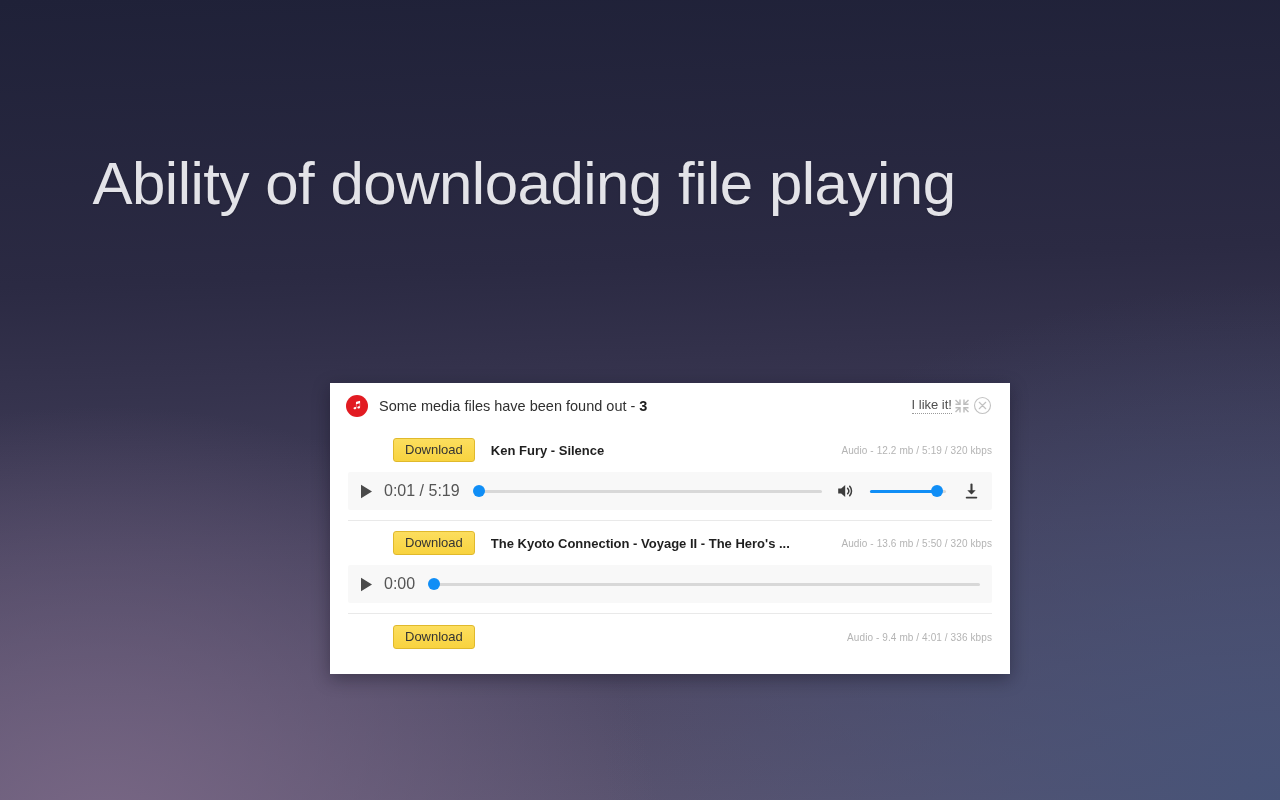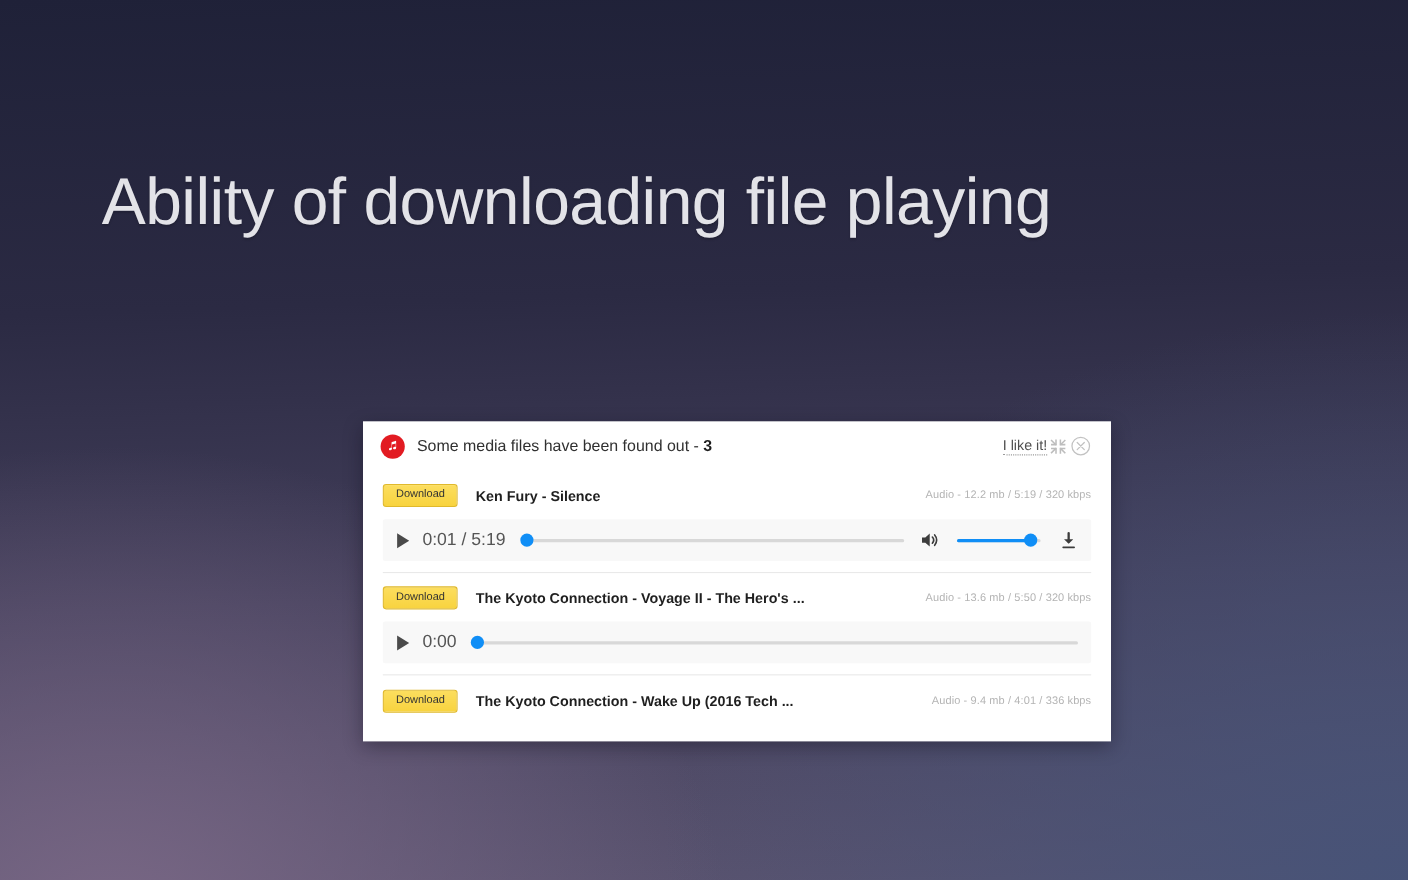--- a/index.html
+++ b/index.html
@@ -108,25 +108,26 @@
     align-items: center;
     height: 44px;
   }
 
   .dl-btn {
     flex: 0 0 auto;
     background: linear-gradient(#fcde5e, #f8d33f);
     border: 1px solid #e0b92c;
     border-radius: 3px;
     color: #333333;
-    font-size: 10px;
+    font-size: 13px;
     font-family: "Liberation Sans", sans-serif;
     padding: 4px 11px 5px;
     cursor: pointer;
     line-height: 1;
+    margin-left: 45px;
   }
 
   .item-title {
     margin-left: 16px;
     font-size: 13px;
     font-weight: bold;
     color: #1f1f1f;
     white-space: nowrap;
     overflow: hidden;
     text-overflow: ellipsis;
@@ -341,19 +342,18 @@
         <span class="thumb" style="left:0.5%;"></span>
       </span>
     </div>
   </div>
 
   <div class="divider"></div>
 
   <div class="item item-last">
     <div class="item-top">
       <button class="dl-btn">Download</button>
-      <span class="item-title">The Kyoto Connection - Wake Up (2016 Tech ...</span>
       <span class="item-meta">Audio - 9.4 mb / 4:01 / 336 kbps</span>
     </div>
   </div>
   <div class="spacer-bottom"></div>
 
 </div>
 
 </body></html>

